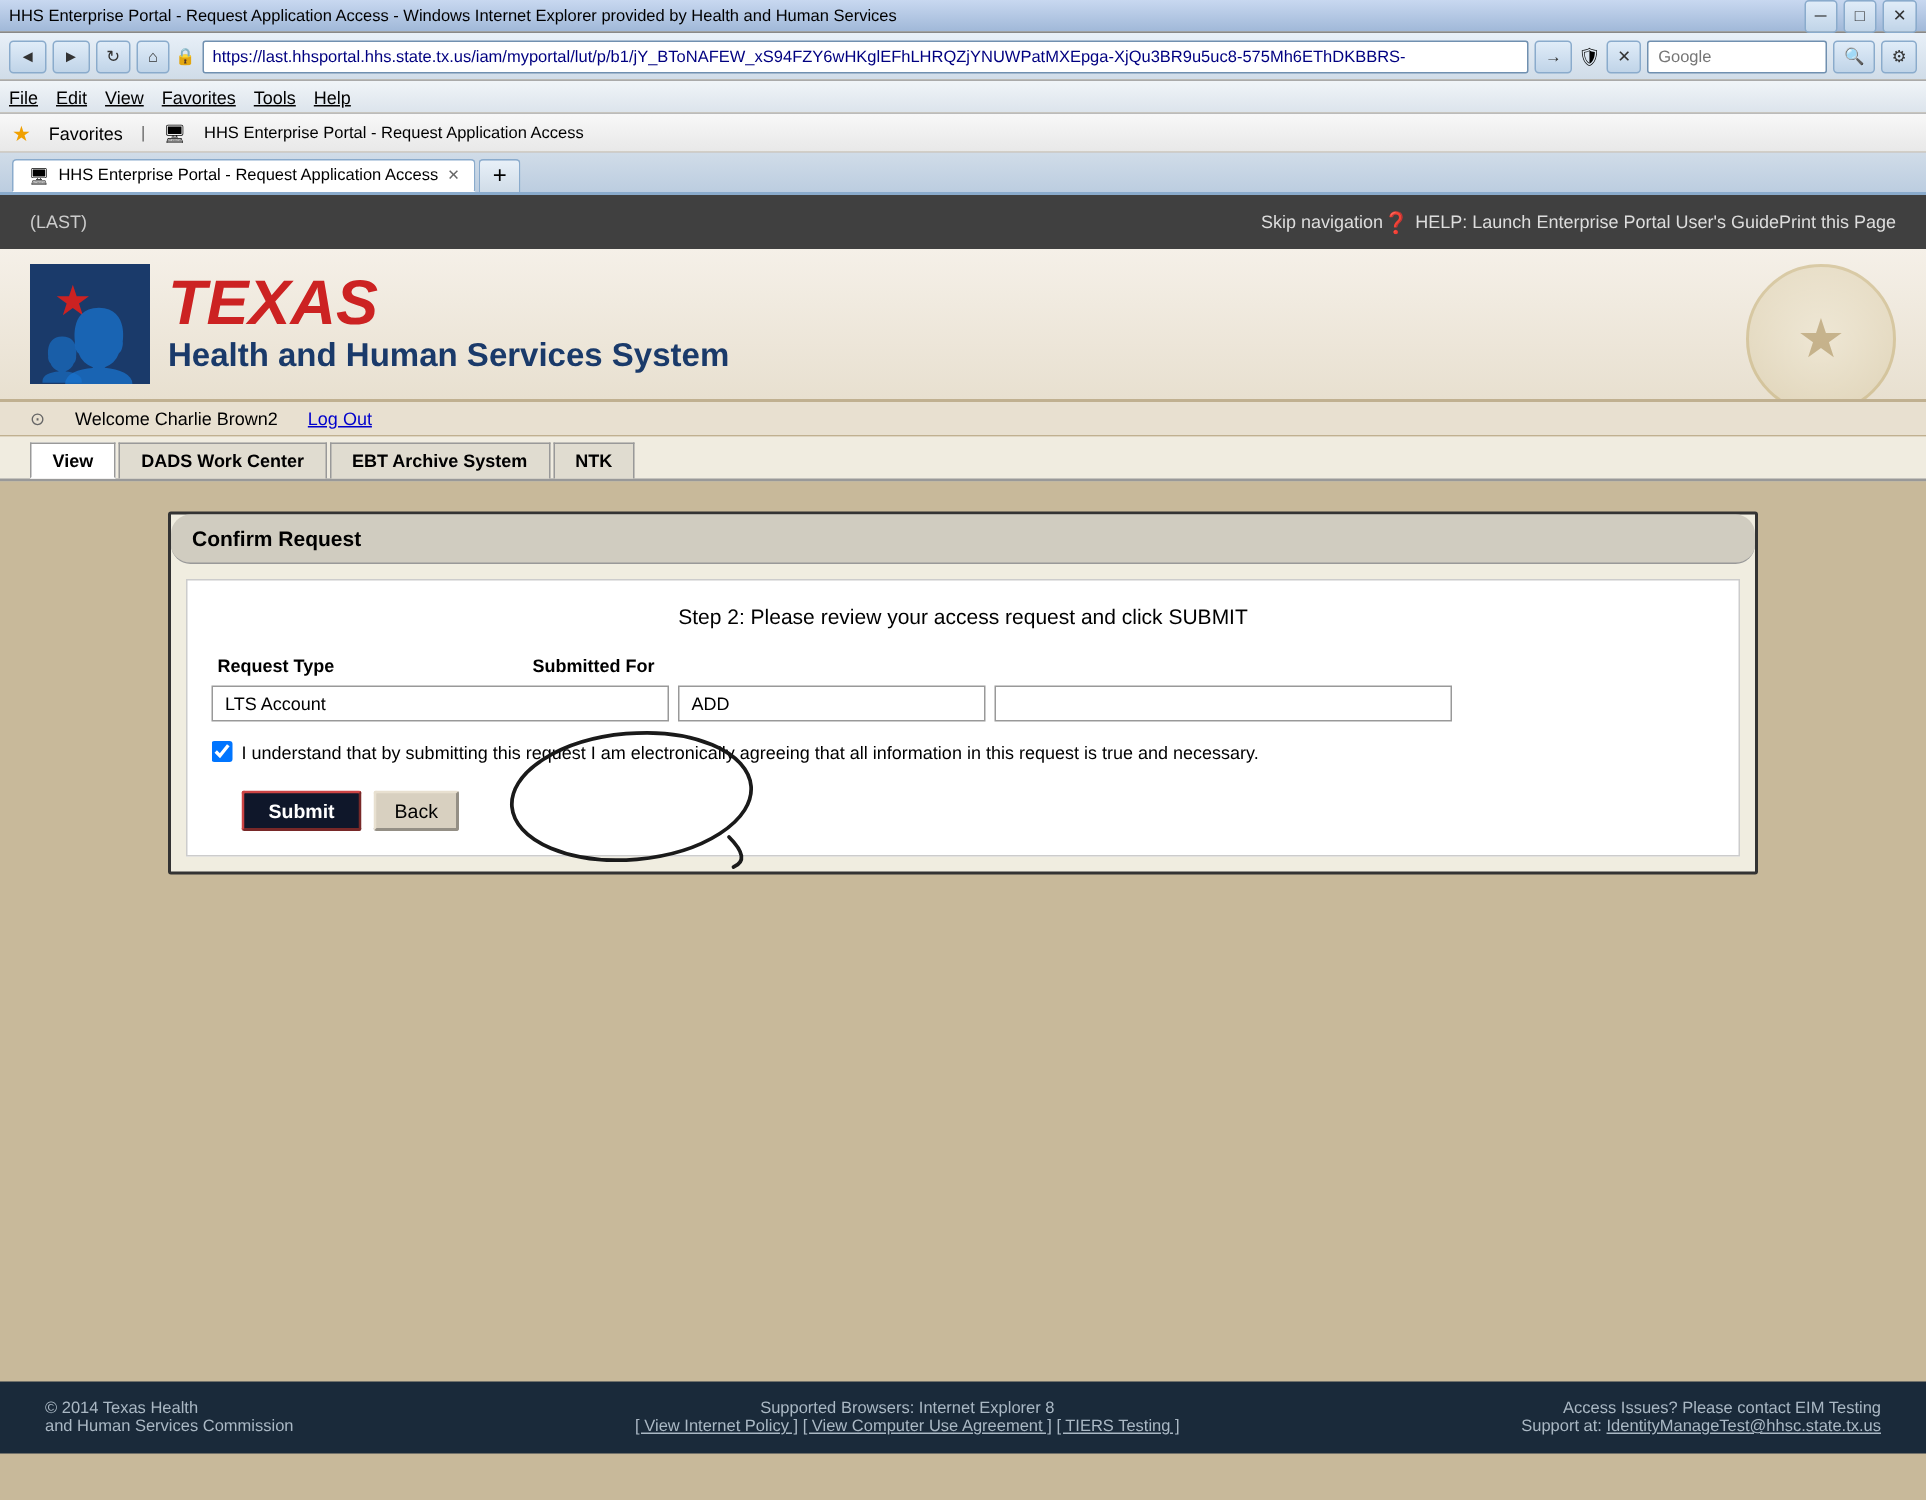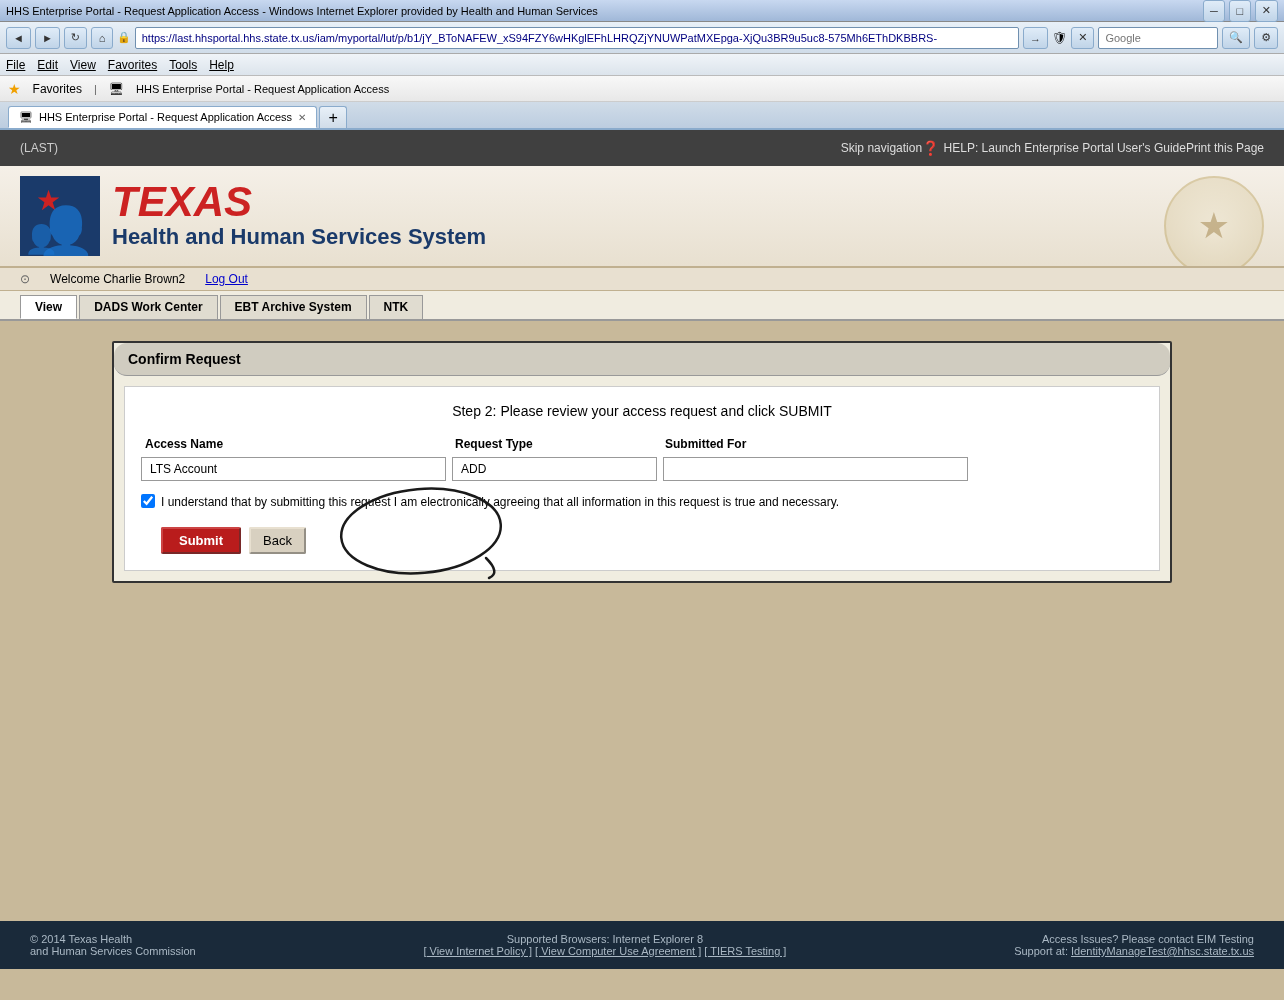--- a/index.html
+++ b/index.html
@@ -288,21 +288,21 @@
     .checkbox { width: 14px; height: 14px; cursor: pointer; margin-top: 1px; }
     .agreement-text { flex: 1; line-height: 1.5; }
 
     .button-row {
       display: flex;
       gap: 8px;
       align-items: center;
       margin-left: 20px;
     }
     .btn-submit {
-      background: #b91c1c;
+      background: #0f172a;
       color: #fff;
       border: 2px outset #cc4444;
       padding: 4px 16px;
       font-size: 13px;
       font-weight: bold;
       cursor: pointer;
       border-radius: 2px;
     }
     .btn-back {
       background: #d8d0c0;
@@ -442,21 +442,20 @@
   <div class="nav-tab">NTK</div>
 </div>
 
 <div class="main-content">
   <div class="panel">
     <div class="panel-header">Confirm Request</div>
     <div class="panel-body">
       <div class="step-text">Step 2: Please review your access request and click SUBMIT</div>
 
       <div class="table-header-row">
-        <div class="col-access">Access Name</div>
         <div class="col-request">Request Type</div>
         <div class="col-submitted">Submitted For</div>
       </div>
 
       <div class="table-data-row">
         <div class="data-cell data-cell-access">LTS Account</div>
         <div class="data-cell data-cell-request">ADD</div>
         <div class="data-cell data-cell-submitted"></div>
       </div>
 

